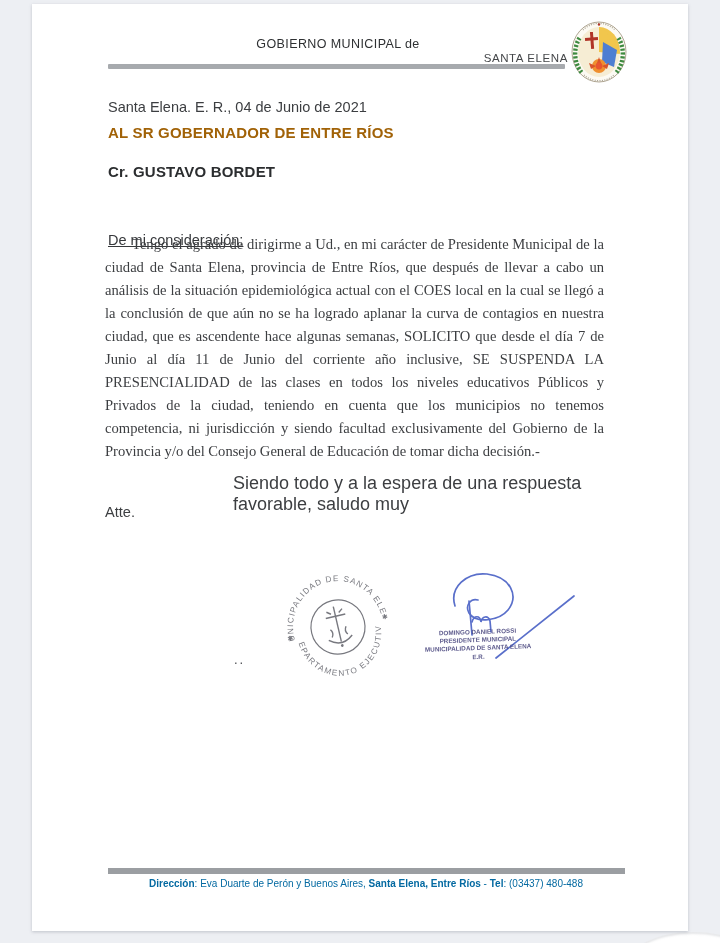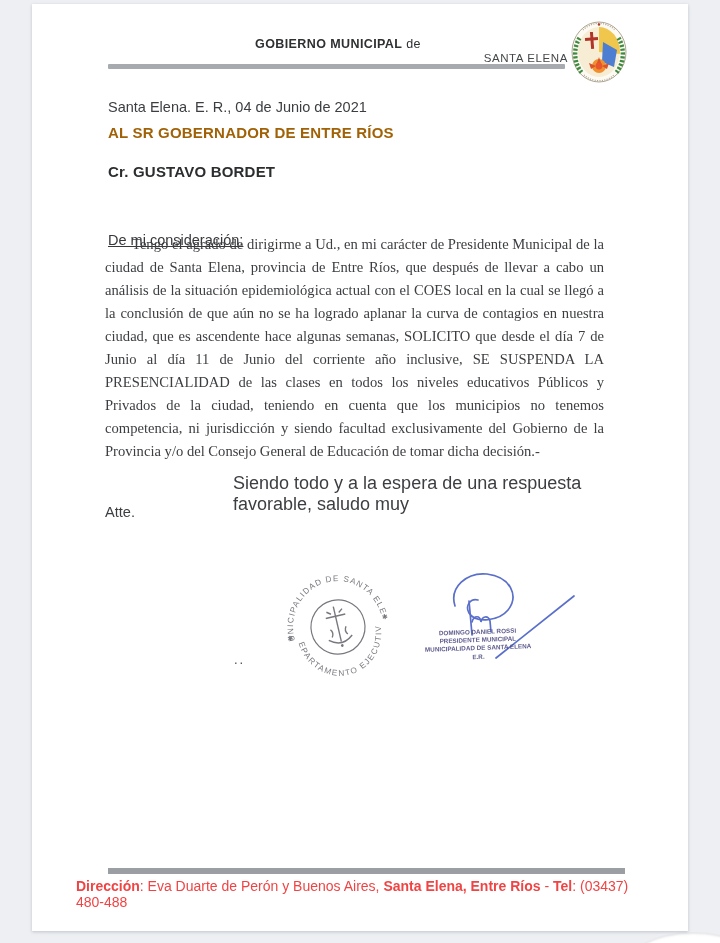--- a/index.html
+++ b/index.html
@@ -3,21 +3,21 @@
 <meta charset="utf-8">
 <style>
   html,body{margin:0;padding:0;background:#e7eaee;}
   .screen{position:relative;width:720px;height:943px;background:#edeff3;overflow:hidden;
           font-family:"Liberation Sans","DejaVu Sans",sans-serif;color:#3a3c3f;}
   .page{position:absolute;left:32px;top:4px;width:656px;height:927px;background:#ffffff;
         box-shadow:0 1px 3px rgba(110,116,128,.35);}
   .abs{position:absolute;}
   
   .org-line{left:76px;top:33px;width:460px;text-align:center;font-size:12.5px;color:#2e3032;letter-spacing:.4px;}
-  .org-line .b{font-weight:bold;}
+  .org-line .b{font-weight:normal;}
   .org-city{left:76px;top:48px;width:460px;text-align:right;font-size:11.5px;color:#45474a;letter-spacing:.6px;}
   .rule{background:#a7aaae;height:5px;border-radius:1px;}
   .rule-top{left:76px;top:60px;width:457px;}
   .crest{left:538px;top:17px;}
   
   .date-line{left:76px;top:95px;width:455px;text-align:left;font-size:14.5px;color:#3c3e41;}
   .recipient1{left:76px;top:120px;font-size:15px;font-weight:bold;color:#a16207;letter-spacing:.2px;}
   .recipient2{left:76px;top:159px;font-size:15px;font-weight:bold;color:#2b2d2f;letter-spacing:.2px;}
   .salutation{left:76px;top:196px;font-size:14.5px;text-decoration:underline;color:#36383b;margin-top:32px;}
   .body-par{left:73px;top:229px;width:499px;font-size:14.6px;line-height:23px;text-align:justify;
@@ -25,21 +25,21 @@
   .closing1{left:73px;top:469px;width:499px;padding-left:128px;box-sizing:border-box;font-size:18px;color:#3c3e41;}
   .closing2{left:73px;top:492px;font-size:14.6px;color:#3c3e41;margin-top:8px;}
   
   .stamp-wrap{left:248px;top:562px;width:116px;height:122px;transform:rotate(-13deg);opacity:.82;}
   .artifact-dots{left:202px;top:648px;font-size:13px;letter-spacing:2px;color:#4a4c50;}
   .signature{left:393px;top:561px;}
   .sig-stamp{left:390px;top:624px;width:112px;text-align:center;color:#43407a;
              font-size:6.3px;font-weight:bold;line-height:8.2px;transform:rotate(-2deg);opacity:.85;}
   
   .rule-bottom{left:76px;top:864px;width:517px;height:6px;background:#9b9ea2;}
-  .footer-text{left:44px;top:874px;width:580px;text-align:left;font-size:14px;color:#ef4444;}
+  .footer-text{left:44px;top:874px;width:580px;text-align:center;font-size:10px;color:#0369a1;}
   .footer-text .b{font-weight:bold;}
   
   .curl{position:absolute;left:628px;top:932px;width:130px;height:36px;background:#ffffff;
         border-radius:50% 50% 0 0 / 90% 90% 0 0;box-shadow:inset 0 2px 2px rgba(160,165,172,.25);}
 </style>
 </head>
 <body>
 
 <div class="screen">
   <div class="curl"></div>

